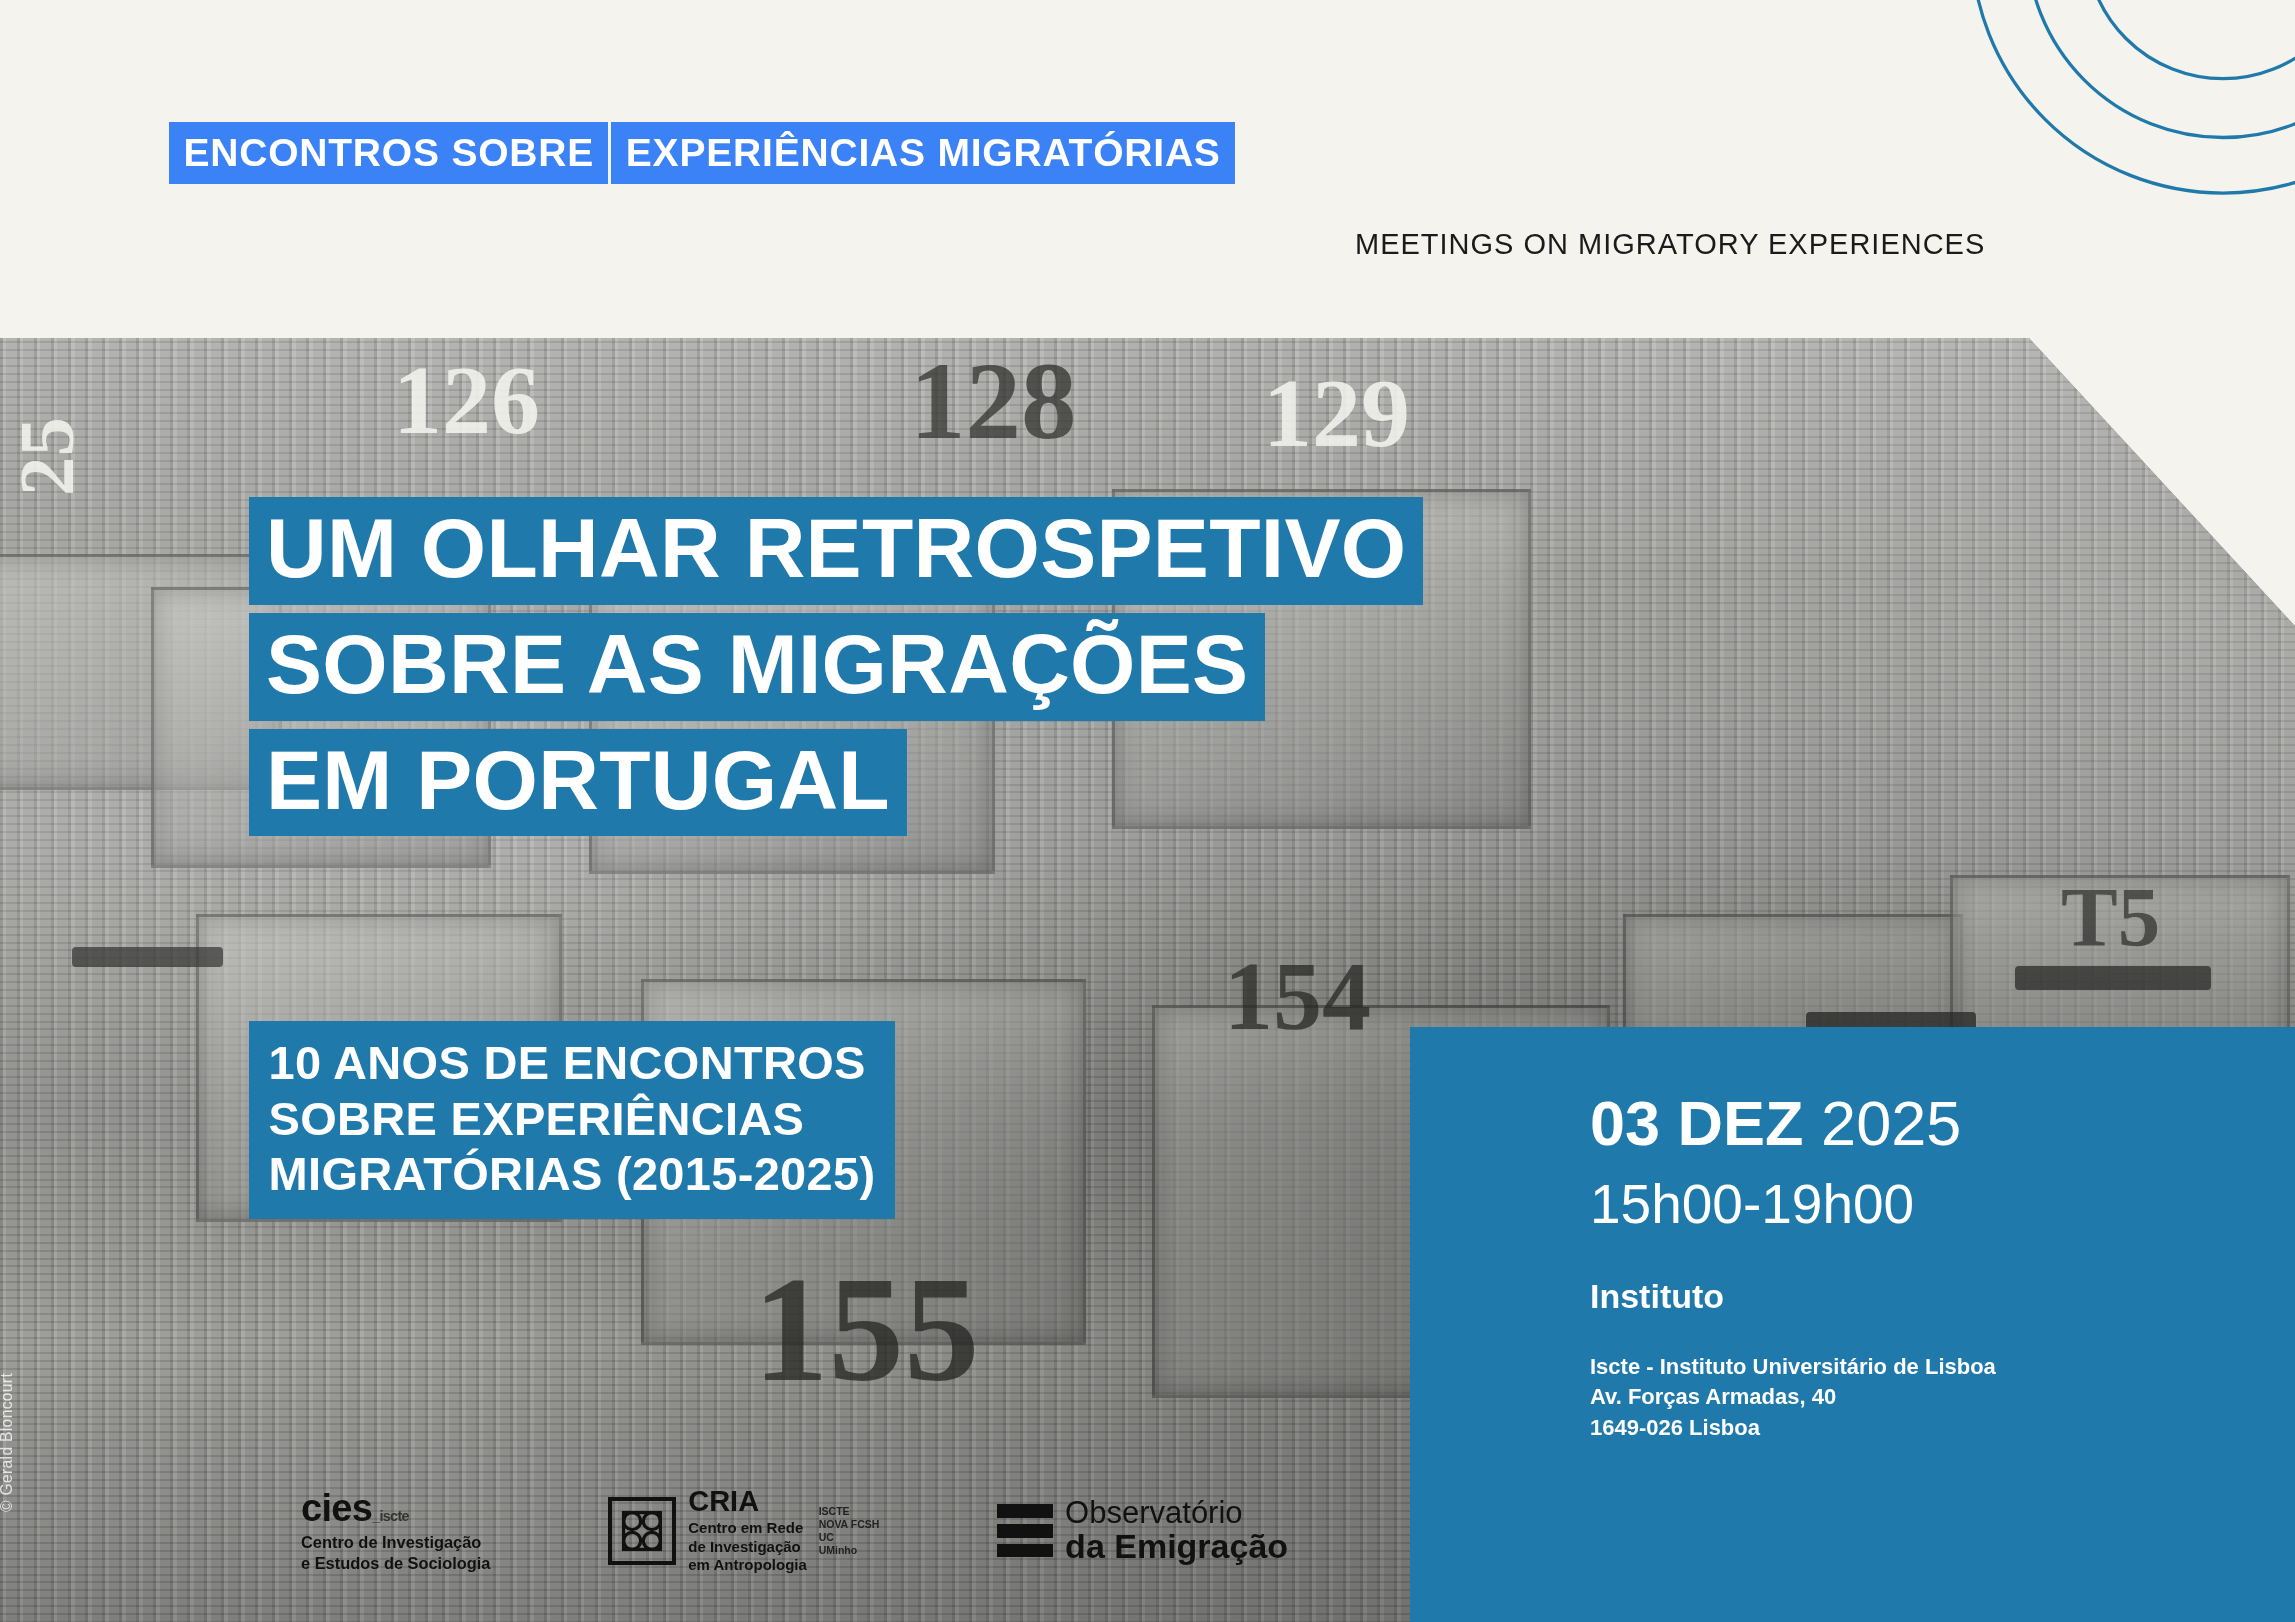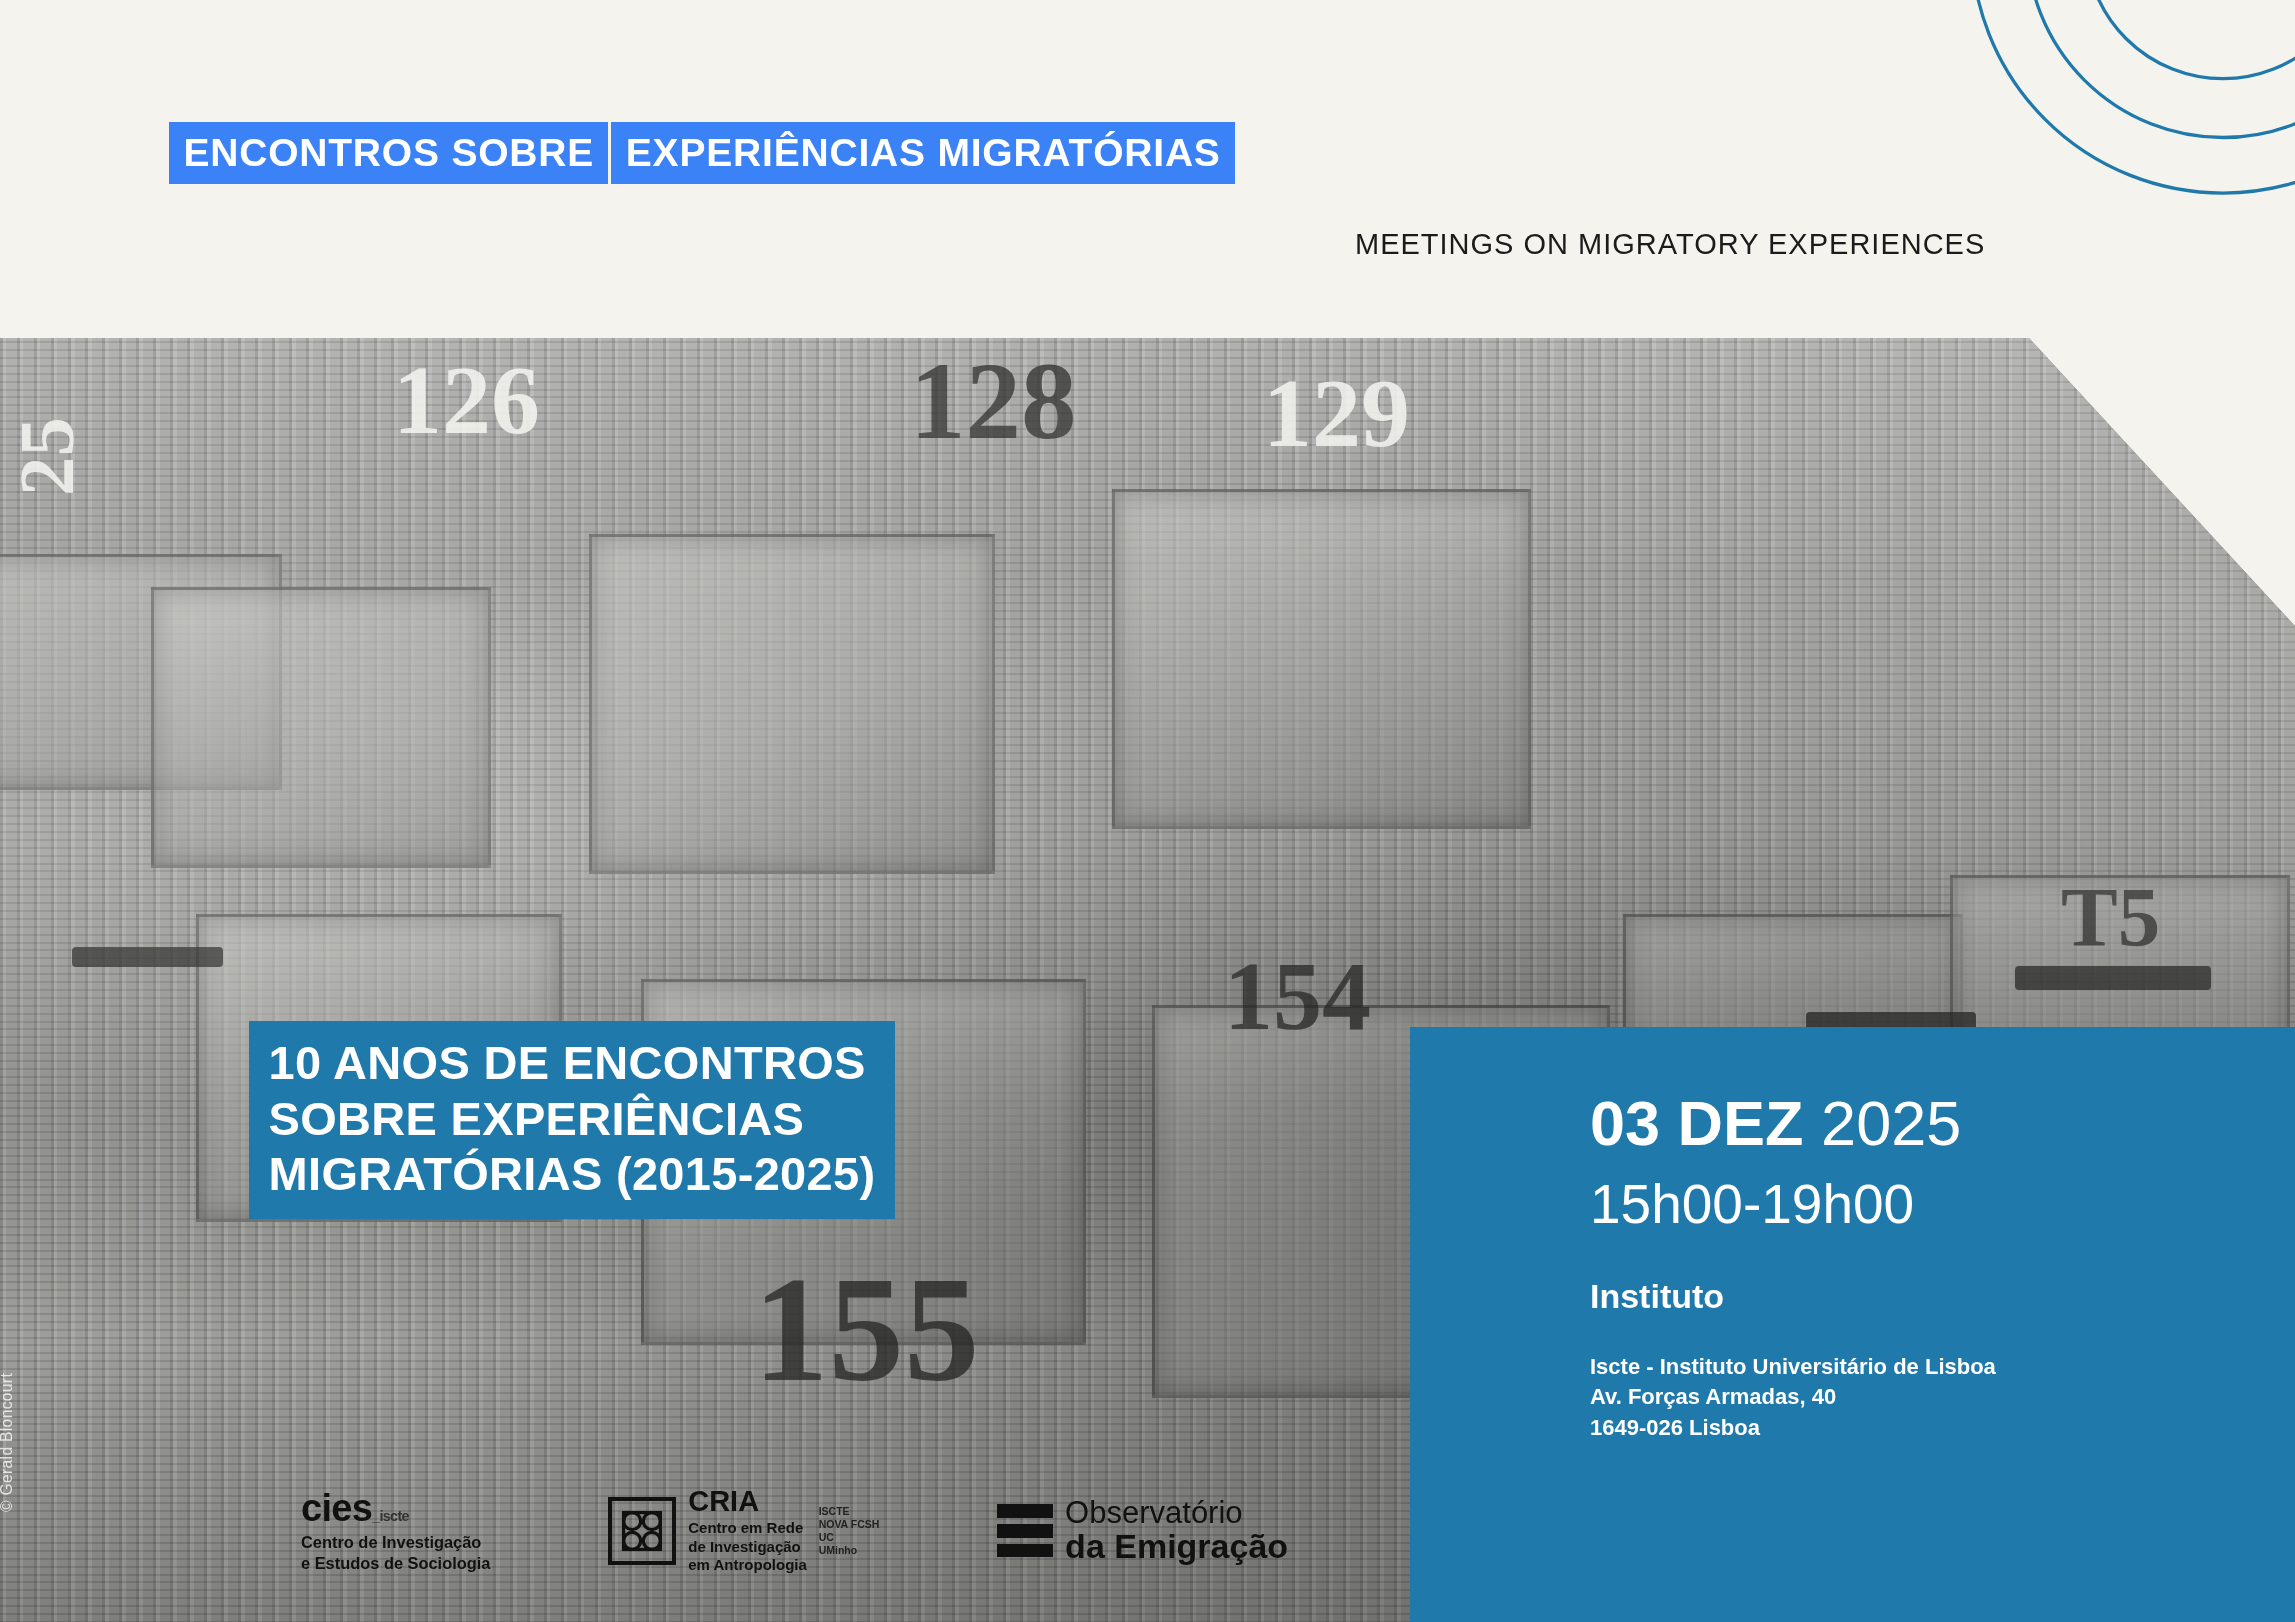--- a/index.html
+++ b/index.html
@@ -236,20 +236,25 @@
       <div class="numglyph" style="left:910px; top:6.5px;  font-size:111px;">128</div>
       <div class="numglyph light" style="left:1263px; top:26px;  font-size:98px;">129</div>
       <div class="numglyph" style="left:1224px; top:609px; font-size:98px;">154</div>
       <div class="numglyph" style="left:753px; top:916px; font-size:151px;">155</div>
       <div class="numglyph" style="left:2061px; top:537px; font-size:85px;">T5</div>
     </div>
 
     <div class="credit">© Gerald Bloncourt</div>
   </div>
 
+  <div class="titles">
+    <span class="tline">UM OLHAR RETROSPETIVO</span>
+    <span class="tline">SOBRE AS MIGRAÇÕES</span>
+    <span class="tline">EM PORTUGAL</span>
+  </div>
 
   <div class="sub-block">
     <span>10 ANOS DE ENCONTROS</span>
     <span>SOBRE EXPERIÊNCIAS</span>
     <span>MIGRATÓRIAS (2015-2025)</span>
   </div>
 
   <div class="panel">
     <div class="date">
       <b>03 DEZ</b>

